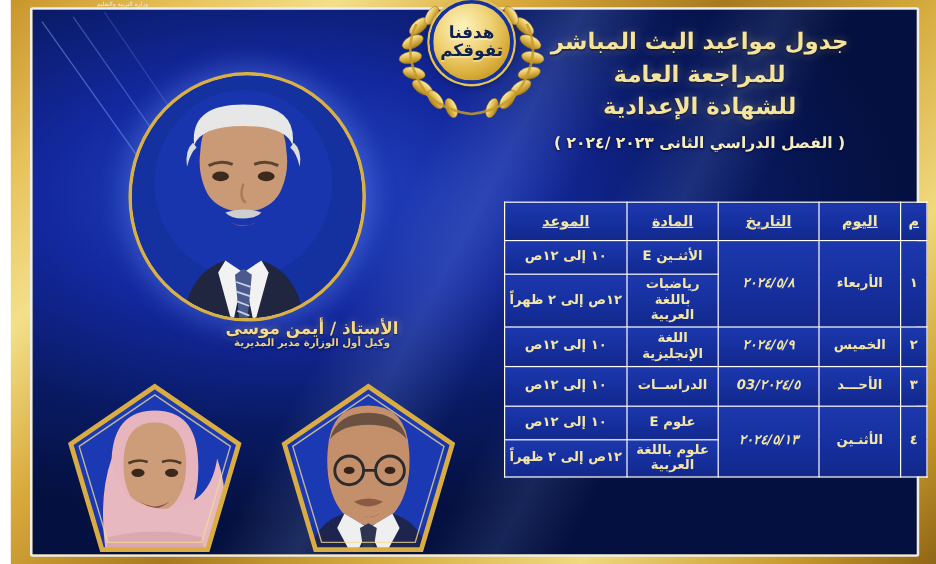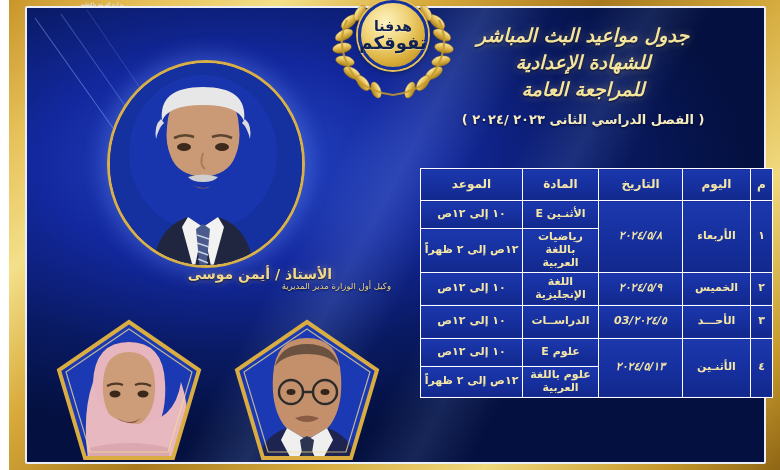--- a/index.html
+++ b/index.html
@@ -71,21 +71,21 @@
     align-items: center; justify-content: center;
     gap: 1px;
   }
   .badge-l1, .badge-l2 {
     color: #10204f;
     font-weight: bold;
     text-shadow: 0 1px 0 rgba(255,255,255,.35);
     line-height: 1;
   }
   .badge-l1 { font-size: 14px; }
-  .badge-l2 { font-size: 18px; }
+  .badge-l2 { font-size: 14px; }
 
   
   .hero-portrait {
     position: absolute;
     left: 98px; top: 60px;
     width: 198px; height: 208px;
     border-radius: 50%;
     background: radial-gradient(circle at 50% 42%, #1b37b5 0%, #112a96 55%, #0a1d6e 100%);
     border: 3px solid #d8b049;
     box-shadow: 0 0 20px 6px rgba(120,160,255,.30), inset 0 0 18px rgba(0,0,0,.35);
@@ -99,21 +99,22 @@
     text-align: center;
     font-size: 14px; font-weight: bold;
     color: #f2d98c;
     text-shadow: 0 1px 2px #05123f, 0 0 6px rgba(255,225,140,.45);
     white-space: nowrap;
     z-index: 7;
   }
   .caption-role {
     position: absolute;
     left: 120px; top: 281px; width: 262px;
-    font-size: 8.5px; font-weight: normal;
+    text-align: center;
+    font-size: 8.5px; font-weight: bold;
     color: #edd27f;
     text-shadow: 0 1px 2px #05123f;
     white-space: nowrap;
     z-index: 7;
   }
 
   .pent-portrait {
     position: absolute;
     width: 152px; height: 148px;
     top: 318px;
@@ -133,21 +134,20 @@
     left: 0; top: 22px; width: 352px;
     text-align: center;
   }
   .title-line {
     color: #f5e49c;
     font-weight: bold;
     font-size: 19px;
     line-height: 1.42;
     text-shadow: 0 1px 2px #030c33, 0 0 8px rgba(255,220,130,.35);
     white-space: nowrap;
-    font-style: italic;
   }
   .subtitle-line {
     margin-top: 9px;
     color: #f7edbe;
     font-weight: bold;
     font-size: 13px;
     text-shadow: 0 1px 2px #030c33;
     white-space: nowrap;
   }
 
@@ -166,21 +166,21 @@
   table.sched th, table.sched td {
     border: 1.5px solid #ffffff;
     background: linear-gradient(180deg,#1c38ad 0%,#16309f 50%,#12288c 100%);
     color: #f4e6a6;
     font-weight: bold;
     text-align: center;
     vertical-align: middle;
     padding: 2px 3px;
     line-height: 1.18;
   }
-  table.sched th { font-size: 12px; height: 32px; letter-spacing: .5px; }
+  table.sched th { font-size: 12px; height: 32px; letter-spacing: .5px; text-decoration: underline; }
   table.sched td { font-size: 11px; }
   td.c-num  { font-size: 11px; }
   td.c-day  { font-size: 11px; letter-spacing: .4px; }
   td.c-date { font-size: 11px; font-style: italic; }
   td.c-subj { font-size: 11px; }
   td.c-time { font-size: 11px; }
 
   col.w-num  { width: 22px; }
   col.w-day  { width: 68px; }
   col.w-date { width: 84px; }
@@ -328,22 +328,22 @@
       </g>
       <polygon points="76,4 146,52 120,140 32,140 6,52" fill="none" stroke="#d9ad41" stroke-width="4"></polygon>
       <polygon points="76,11 139,54 115,134 37,134 13,54" fill="none" stroke="#f3dd92" stroke-width="1.2" opacity=".75"></polygon>
     </svg>
   </div>
 
   <div class="right-col">
 
     <div class="title-block">
       <div class="title-line">جدول مواعيد البث المباشر</div>
+      <div class="title-line">للمراجعة العامة</div>
       <div class="title-line">للشهادة الإعدادية</div>
-      <div class="title-line">للمراجعة العامة</div>
       <div class="subtitle-line">( الفصل الدراسي الثانى ٢٠٢٣ /٢٠٢٤ )</div>
     </div>
 
     <div class="sched-wrap">
       <table class="sched">
         <colgroup>
           <col class="w-num">
             <col class="w-day">
             <col class="w-date">
             <col class="w-subj">

